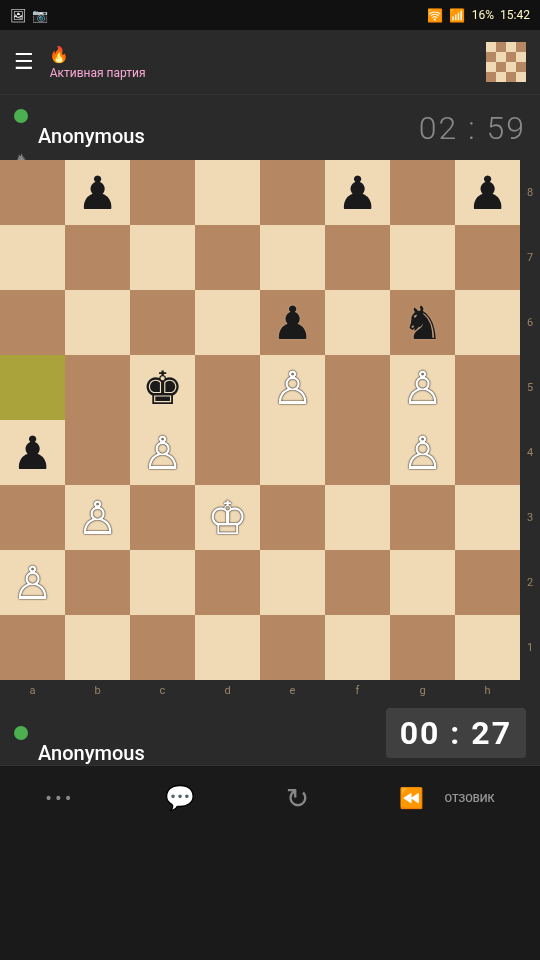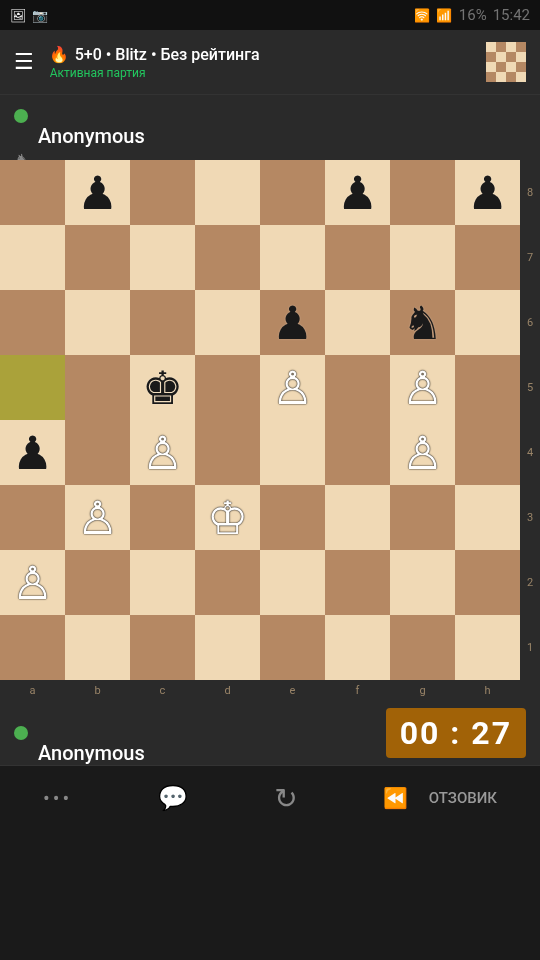--- a/index.html
+++ b/index.html
@@ -21,22 +21,22 @@
       align-items: center;
       justify-content: flex-end;
       padding: 0 10px;
       gap: 6px;
     }
     .status-icon {
       color: #fff;
       font-size: 13px;
     }
     .status-text {
-      color: #737373;
-      font-size: 15px;
+      color: #fef9c3;
+      font-size: 12px;
     }
 
     
     .header {
       width: 100%;
       height: 65px;
       background: #2a2a2a;
       display: flex;
       align-items: center;
       padding: 0 14px;
@@ -58,21 +58,21 @@
       font-weight: 500;
       display: flex;
       align-items: center;
       gap: 5px;
     }
     .fire-icon {
       color: #ff6600;
       font-size: 16px;
     }
     .header-subtitle {
-      color: #22c55e;
+      color: #f9a8d4;
       font-size: 12px;
       margin-top: 2px;
     }
     .header-chess-icon {
       width: 40px;
       height: 40px;
     }
 
     
     .player-top {
@@ -111,21 +111,21 @@
       font-size: 18px;
       margin-top: 2px;
     }
     .timer-normal {
       color: #888;
       font-size: 32px;
       font-weight: 300;
       letter-spacing: 2px;
     }
     .timer-urgent {
-      background: #a16207;
+      background: #404040;
       color: #fff;
       font-size: 32px;
       font-weight: 700;
       letter-spacing: 2px;
       padding: 6px 14px;
       border-radius: 4px;
     }
     .player-top-content {
       display: flex;
       flex-direction: column;
@@ -222,21 +222,20 @@
   <span class="status-icon">📶</span>
   <span class="status-text">16%</span>
   <span class="status-text">15:42</span>
 </div>
 
 <div class="header">
   <span class="menu-icon">☰</span>
   <div class="header-info">
     <div class="header-title">
       <span class="fire-icon">🔥</span>
-      <span>5+0 • Blitz • Без рейтинга</span>
     </div>
     <div class="header-subtitle">Активная партия</div>
   </div>
 
   <svg class="header-chess-icon" viewBox="0 0 40 40">
     <rect width="40" height="40" fill="#b58863"></rect>
     <rect x="0" y="0" width="10" height="10" fill="#f0d9b5"></rect>
     <rect x="20" y="0" width="10" height="10" fill="#f0d9b5"></rect>
     <rect x="10" y="10" width="10" height="10" fill="#f0d9b5"></rect>
     <rect x="30" y="10" width="10" height="10" fill="#f0d9b5"></rect>
@@ -250,20 +249,21 @@
 <div class="player-top">
   <div class="player-top-content">
     <div class="player-top-row1">
       <div class="player-dot"></div>
       <div class="player-name">Anonymous</div>
     </div>
     <div class="player-top-row2">
       <span class="player-icon">♞</span>
     </div>
   </div>
+  <div class="timer-normal">02 : 59</div>
 </div>
 
 <div style="position:relative; width:540px; height:540px; background:#2a2a2a;">
 
   <div class="board" style="position:absolute; top:0; left:0;">
 
       <div class="cell dark"></div>
      <div class="cell light">
         <span class="piece piece-black">♟</span>
       </div>
@@ -392,15 +392,15 @@
   <div class="player-name">Anonymous</div>
   <div class="timer-urgent">00 : 27</div>
 </div>
 
 <div class="bottom-nav">
   <span class="nav-icon" style="font-size:20px; letter-spacing:3px;">•••</span>
   <span class="nav-icon">💬</span>
   <span class="nav-icon" style="font-size:28px;">↻</span>
   <div class="nav-brand">
     <span class="nav-brand-icon">⏪</span>
-    <span class="nav-brand-text" style="font-size:15px; color:#999;padding-left:16px;">ОТЗОВИК</span>
+    <span class="nav-brand-text" style="font-size:11px; color:#999;padding-left:16px;">ОТЗОВИК</span>
   </div>
 </div>
 
 </body></html>

